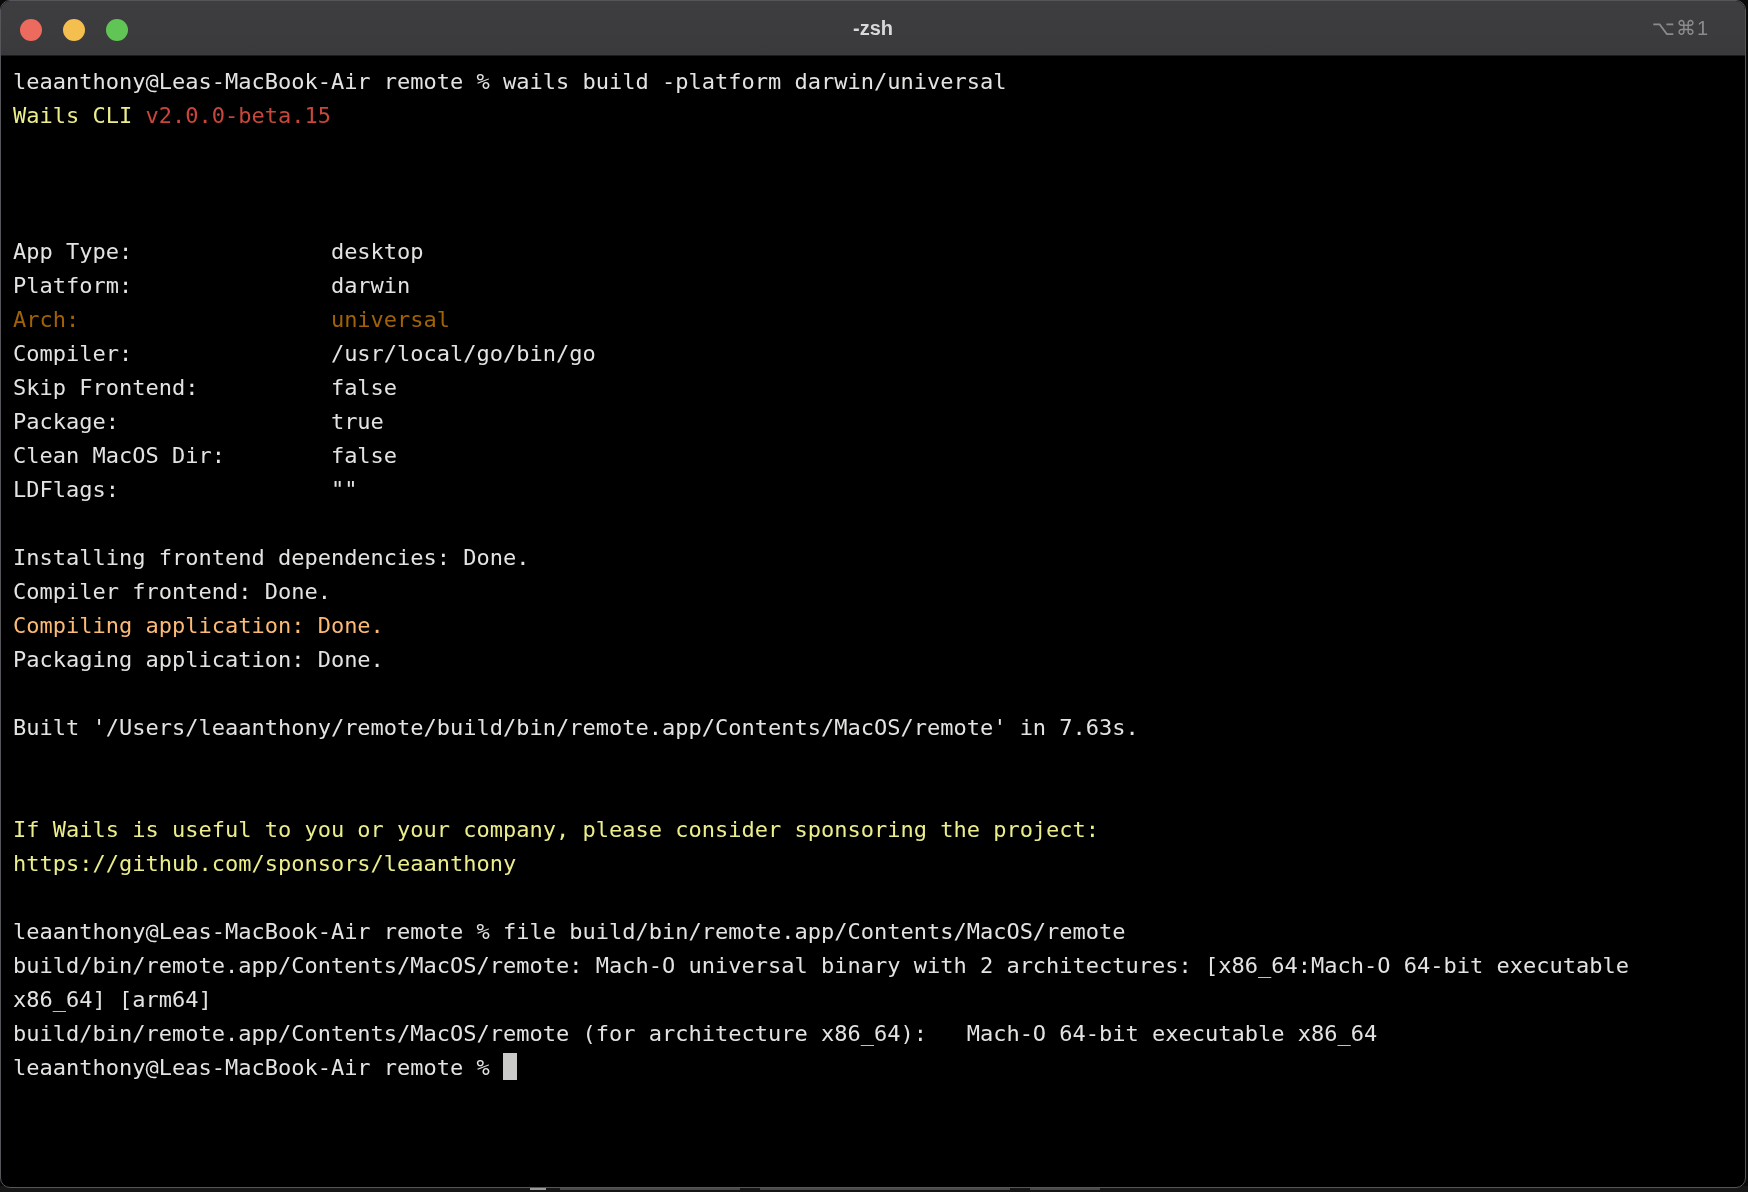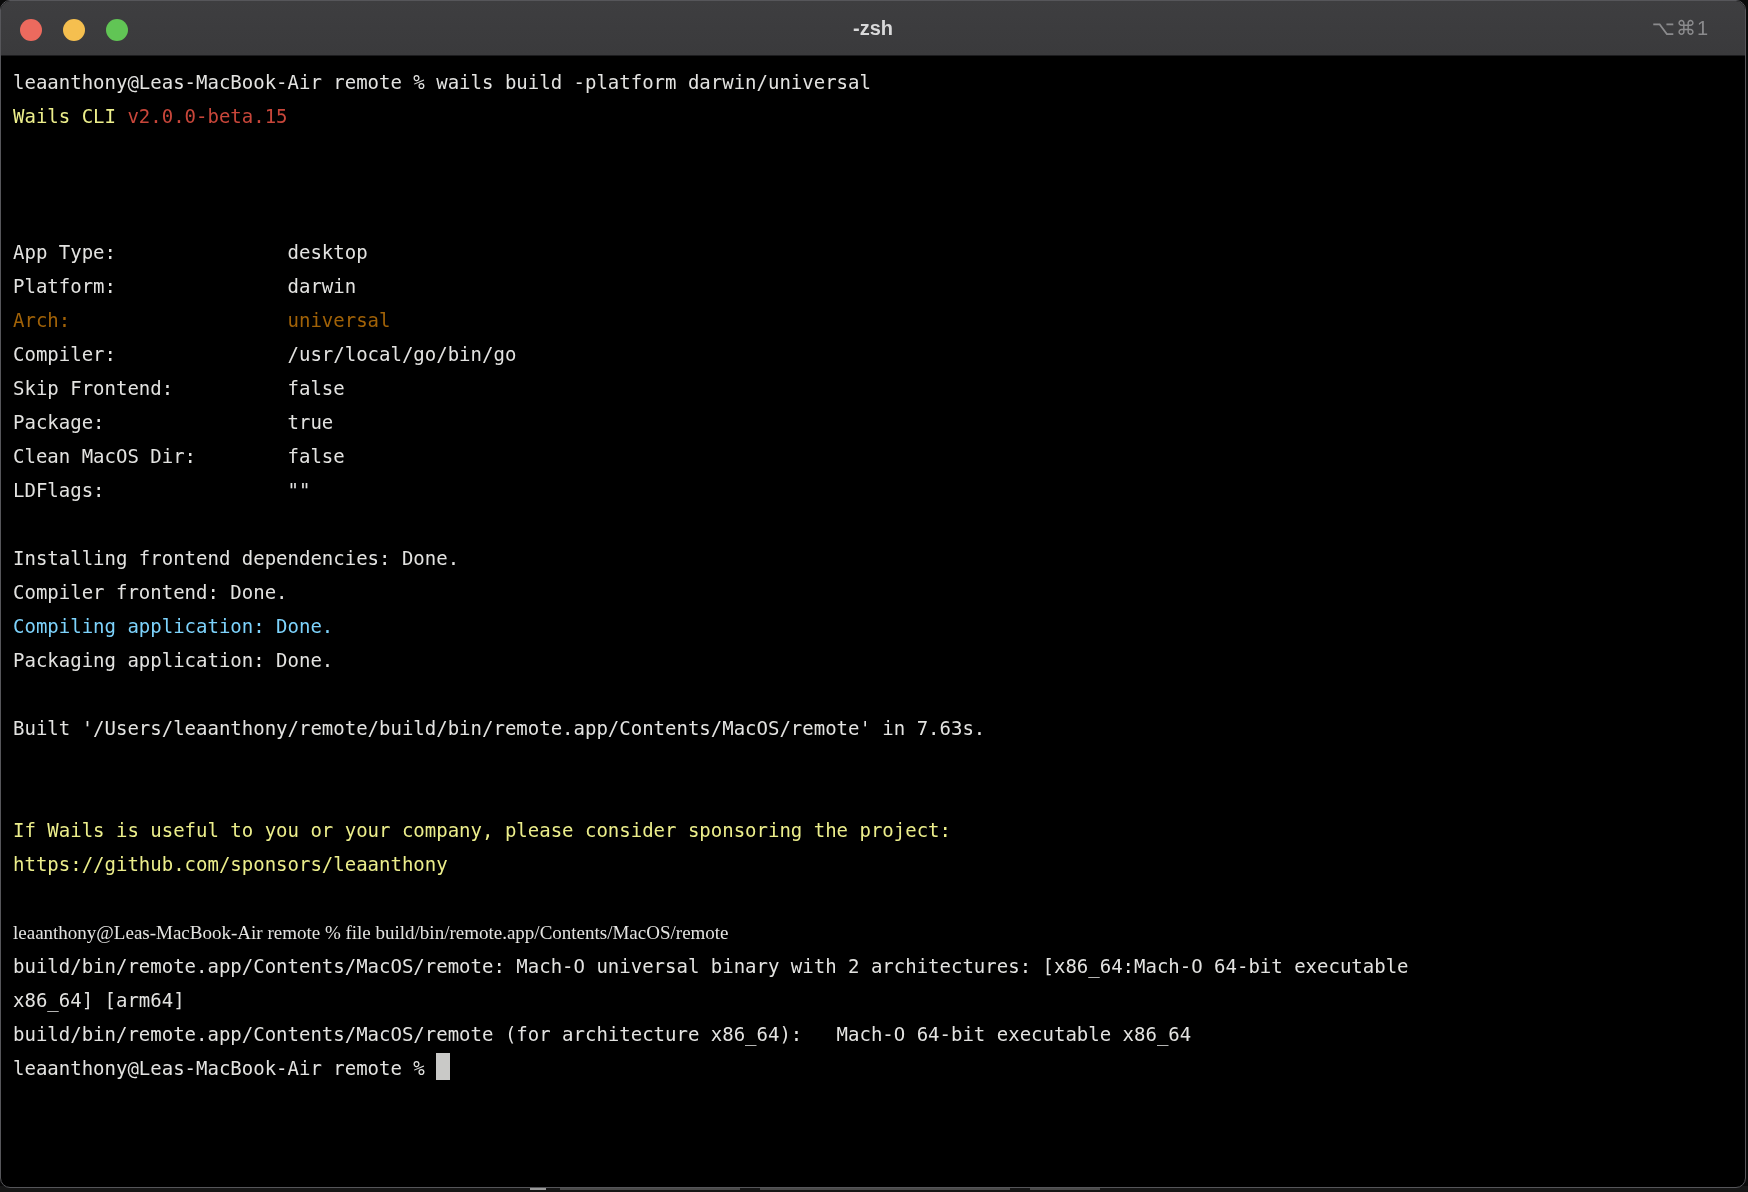--- a/index.html
+++ b/index.html
@@ -44,21 +44,21 @@
     font-family:"Liberation Sans", sans-serif;
     font-weight:bold;font-size:20px;color:#d9d9da;
   }
   .shortcut{
     position:absolute;right:36px;top:0;height:55px;line-height:55px;
     font-family:"Liberation Sans", sans-serif;
     font-size:20px;color:#8b8b8d;letter-spacing:1px;
   }
   .content{
     padding:9px 0 8px 12px;
-    font-size:19px;
+    font-size:22px;
     color:#e3e3e1;
   }
   .tline{
     height:34px;line-height:34px;
     white-space:pre;
   }
   .cursor{
     display:inline-block;width:14px;height:27px;
     margin-bottom:-5px;
   }
@@ -91,28 +91,28 @@
       <div class="tline"><span style="color: rgb(227, 227, 225);">Platform:               darwin</span></div>
       <div class="tline"><span style="color: #a16207;">Arch:                   universal</span></div>
       <div class="tline"><span style="color: rgb(227, 227, 225);">Compiler:               /usr/local/go/bin/go</span></div>
       <div class="tline"><span style="color: rgb(227, 227, 225);">Skip Frontend:          false</span></div>
       <div class="tline"><span style="color: rgb(227, 227, 225);">Package:                true</span></div>
       <div class="tline"><span style="color: rgb(227, 227, 225);">Clean MacOS Dir:        false</span></div>
       <div class="tline"><span style="color: rgb(227, 227, 225);">LDFlags:                ""</span></div>
       <div class="tline"></div>
       <div class="tline"><span style="color: rgb(227, 227, 225);">Installing frontend dependencies: Done.</span></div>
       <div class="tline"><span style="color: rgb(227, 227, 225);">Compiler frontend: Done.</span></div>
-      <div class="tline"><span style="color: #7dd3fc;">Compiling application: Done.</span></div>
+      <div class="tline"><span style="color: #fdba74;">Compiling application: Done.</span></div>
       <div class="tline"><span style="color: rgb(227, 227, 225);">Packaging application: Done.</span></div>
       <div class="tline"></div>
       <div class="tline"><span style="color: rgb(227, 227, 225);">Built '/Users/leaanthony/remote/build/bin/remote.app/Contents/MacOS/remote' in 7.63s.</span></div>
       <div class="tline"></div>
       <div class="tline"></div>
       <div class="tline"><span style="color: rgb(236, 238, 139);">If Wails is useful to you or your company, please consider sponsoring the project:</span></div>
       <div class="tline"><span style="color: rgb(236, 238, 139);">https://github.com/sponsors/leaanthony</span></div>
       <div class="tline"></div>
-      <div class="tline"><span style="color: rgb(227, 227, 225); font-family: Liberation Serif, serif;">leaanthony@Leas-MacBook-Air remote % file build/bin/remote.app/Contents/MacOS/remote</span></div>
+      <div class="tline"><span style="color: rgb(227, 227, 225);">leaanthony@Leas-MacBook-Air remote % file build/bin/remote.app/Contents/MacOS/remote</span></div>
       <div class="tline"><span style="color: rgb(227, 227, 225);">build/bin/remote.app/Contents/MacOS/remote: Mach-O universal binary with 2 architectures: [x86_64:Mach-O 64-bit executable</span></div>
       <div class="tline"><span style="color: rgb(227, 227, 225);">x86_64] [arm64]</span></div>
       <div class="tline"><span style="color: rgb(227, 227, 225);">build/bin/remote.app/Contents/MacOS/remote (for architecture x86_64):   Mach-O 64-bit executable x86_64</span></div>
       <div class="tline"><span style="color: rgb(227, 227, 225);">leaanthony@Leas-MacBook-Air remote % </span><span class="cursor" style="background: rgb(201, 201, 199);"></span></div>
     </div>
 </div>
 
 </body></html>

